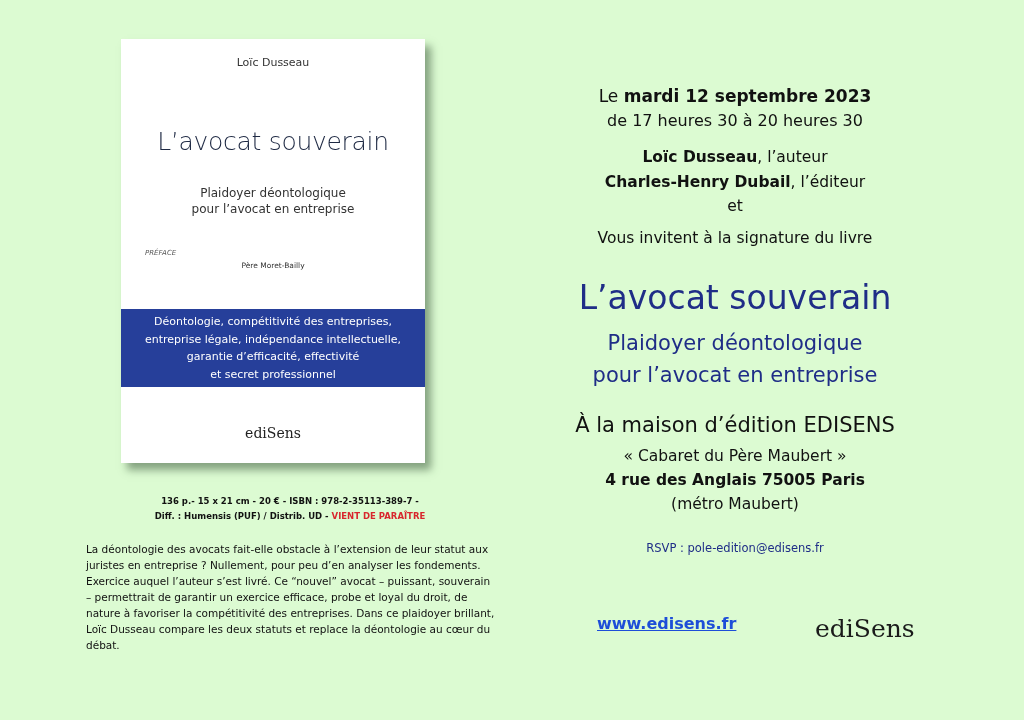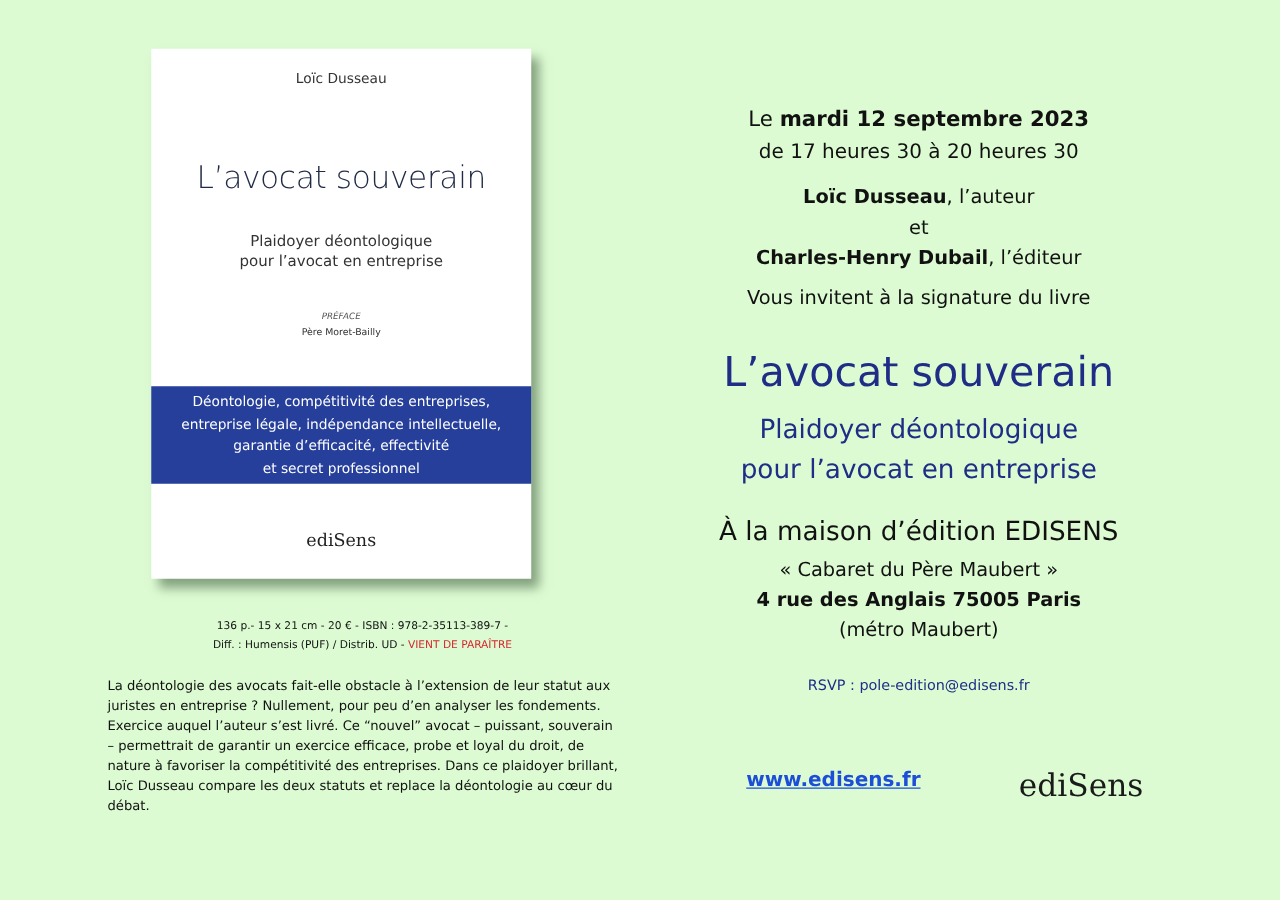--- a/index.html
+++ b/index.html
@@ -12,31 +12,31 @@
   }
   .book {
     position: absolute; left: 121px; top: 39px;
     width: 304px; height: 424px;
     background: #ffffff;
     box-shadow: 6px 7px 8px rgba(60,90,60,0.55);
   }
   .book .author { position: absolute; top: 17px; width: 100%; text-align: center; font-size: 11px; color: #333; }
   .book .title { position: absolute; top: 88px; width: 100%; text-align: center; font-size: 25px; color: #1f2a44; font-weight: 300; letter-spacing: -0.3px; }
   .book .subtitle { position: absolute; top: 146px; width: 100%; text-align: center; font-size: 12px; line-height: 16px; color: #333; }
-  .book .preface-label { position: absolute; top: 210px; width: 100%; text-align: center; font-size: 7px; font-style: italic; color: #555; }
+  .book .preface-label { position: absolute; top: 210px; width: 100%; text-align: left; font-size: 7px; font-style: italic; color: #555; margin-left: 24px; }
   .book .preface-name { position: absolute; top: 222px; width: 100%; text-align: center; font-size: 7.5px; color: #333; }
   .book .band {
     position: absolute; top: 270px; left: 0; width: 100%; height: 78px;
     background: #263f9a; color: #fff;
     display: flex; flex-direction: column; justify-content: center; align-items: center;
     font-size: 11px; line-height: 17.5px;
   }
   .book .logo { position: absolute; top: 386px; width: 100%; text-align: center; font-family: "DejaVu Serif", serif; font-size: 14px; color: #222; }
 
-  .specs { position: absolute; left: 140px; top: 494px; width: 300px; text-align: center; font-size: 8.5px; font-weight: normal; line-height: 15px; color: #111; }
+  .specs { position: absolute; left: 140px; top: 494px; width: 300px; text-align: center; font-size: 8.5px; font-weight: bold; line-height: 15px; color: #111; }
   .specs .red { color: #d8262d; }
 
   .blurb { position: absolute; left: 86px; top: 541px; width: 410px; font-size: 10.5px; font-weight: normal; line-height: 16px; color: #111; }
 
   .right { position: absolute; left: 560px; width: 350px; text-align: center; }
   .date { top: 86px; font-size: 17px; }
   .time { top: 111px; font-size: 16px; }
   .people { top: 145px; font-size: 15.5px; line-height: 24.5px; }
   .invite { top: 229px; font-size: 15.5px; }
   .big-title { top: 278px; font-size: 33px; color: #1f2d87; }
@@ -73,22 +73,22 @@
   <div>136 p.- 15 x 21 cm - 20 € - ISBN : 978-2-35113-389-7 -</div>
   <div><span>Diff. : Humensis (PUF) / Distrib. UD - </span><span class="red">VIENT DE PARAÎTRE</span></div>
 </div>
 
 <div class="blurb">La déontologie des avocats fait-elle obstacle à l’extension de leur statut aux juristes en entreprise ? Nullement, pour peu d’en analyser les fondements. Exercice auquel l’auteur s’est livré. Ce “nouvel” avocat – puissant, souverain – permettrait de garantir un exercice efficace, probe et loyal du droit, de nature à favoriser la compétitivité des entreprises. Dans ce plaidoyer brillant, Loïc Dusseau compare les deux statuts et replace la déontologie au cœur du débat.</div>
 
 <div class="right date"><span>Le </span><b>mardi 12 septembre 2023</b></div>
 <div class="right time">de 17 heures 30 à 20 heures 30</div>
 <div class="right people">
   <div><b>Loïc Dusseau</b><span>, l’auteur</span></div>
+  <div><b>Charles-Henry Dubail</b><span>, l’éditeur</span></div>
   <div>et</div>
-  <div><b>Charles-Henry Dubail</b><span>, l’éditeur</span></div>
 </div>
 <div class="right invite">Vous invitent à la signature du livre</div>
 <div class="right big-title">L’avocat souverain</div>
 <div class="right big-sub">
   <div>Plaidoyer déontologique</div>
   <div>pour l’avocat en entreprise</div>
 </div>
 <div class="right venue">À la maison d’édition EDISENS</div>
 <div class="right address">
   <div>« Cabaret du Père Maubert »</div>

